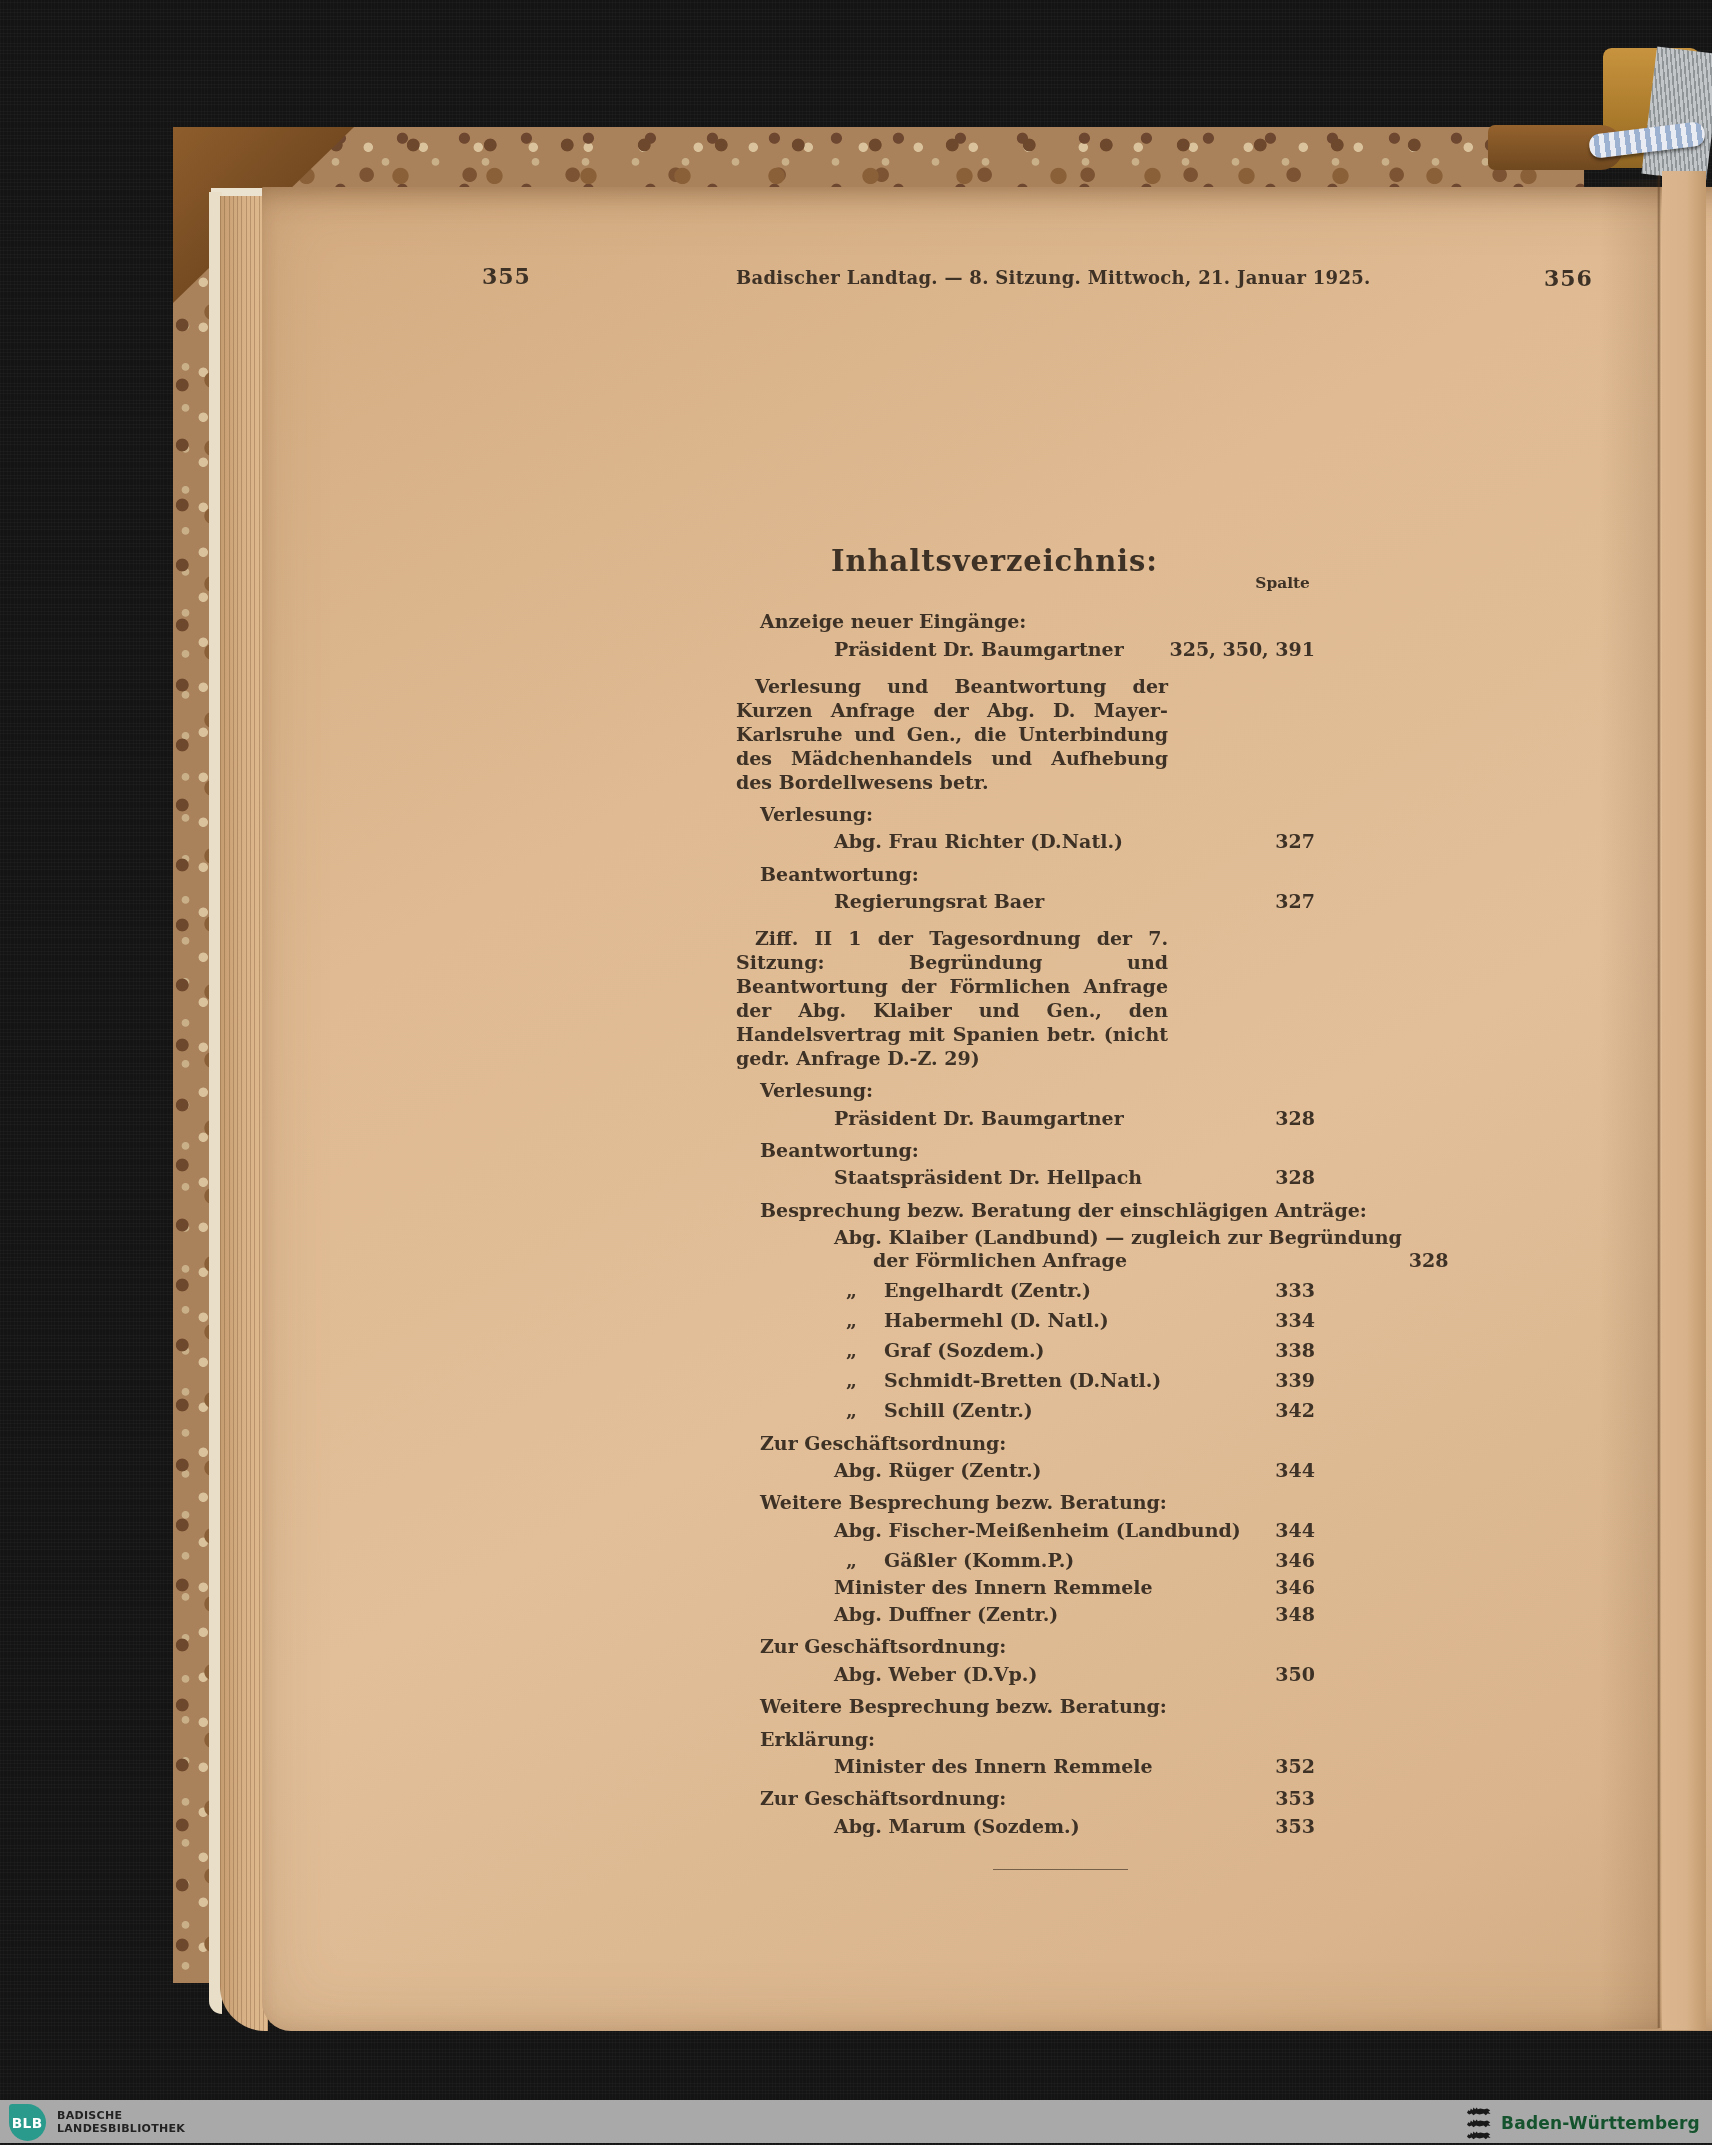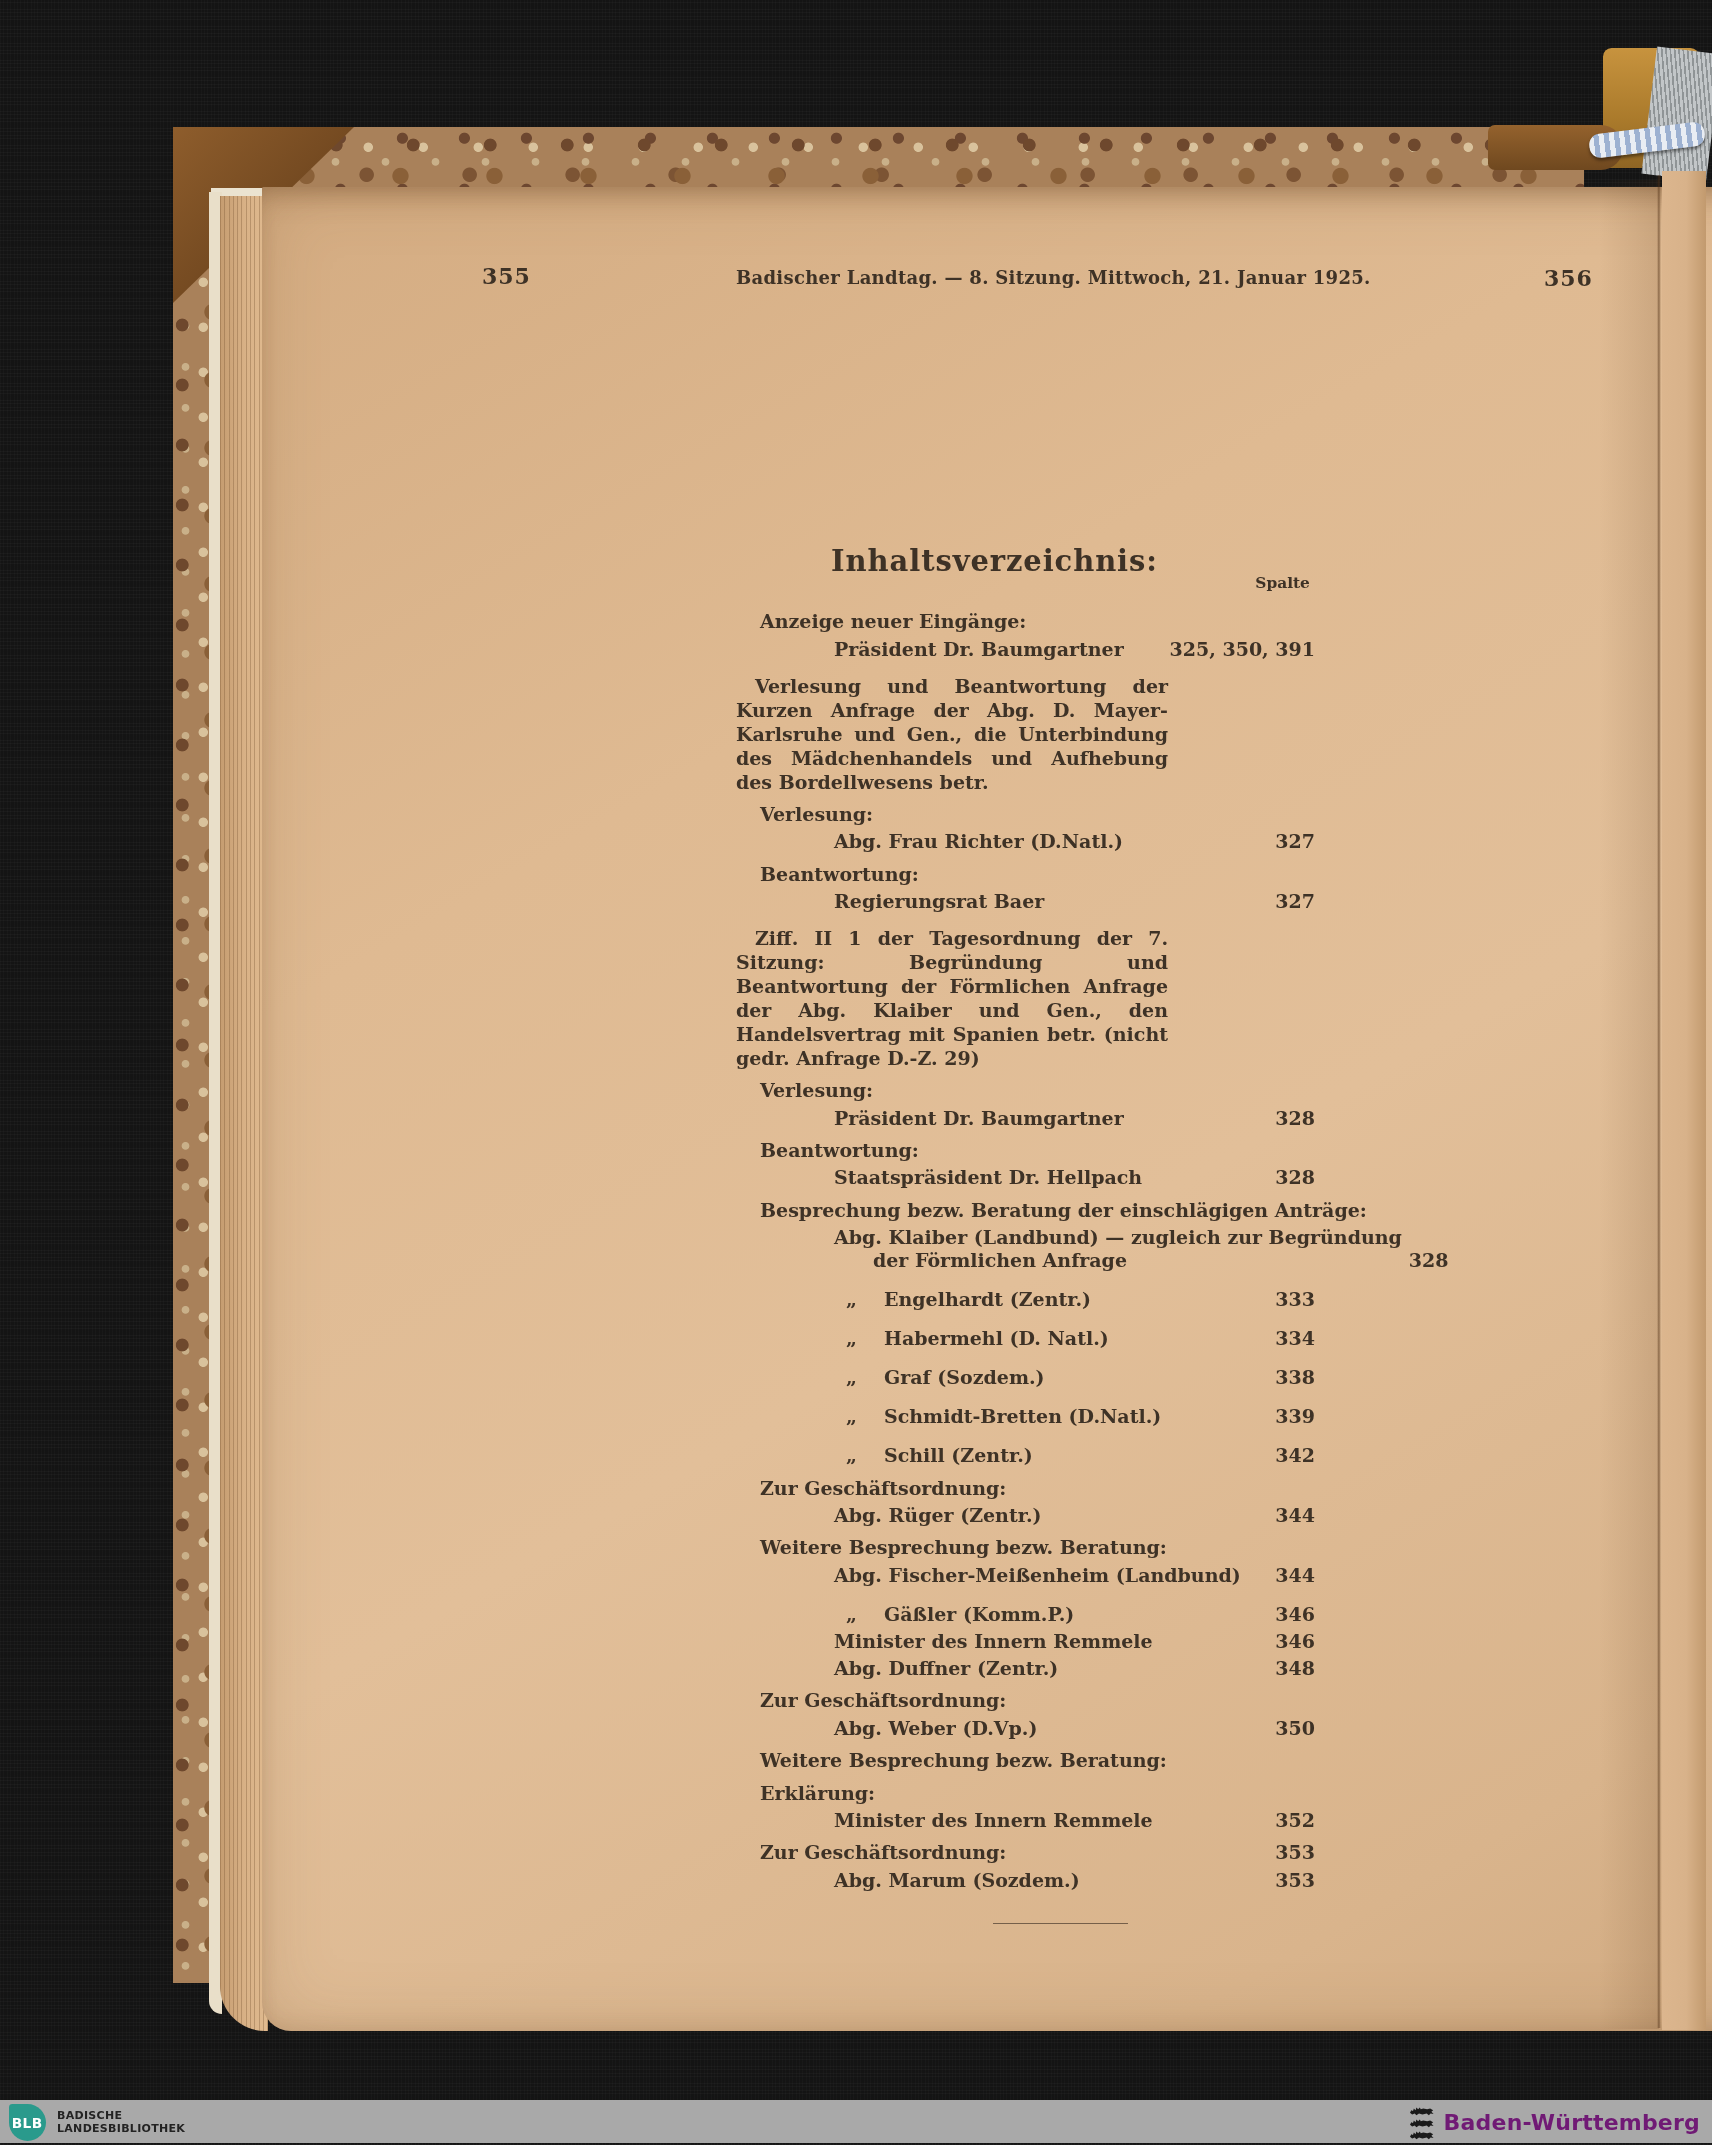--- a/index.html
+++ b/index.html
@@ -72,42 +72,42 @@
 
   .toc{position:absolute;left:736px;top:572px;width:579px;font-size:19px;line-height:23px;font-weight:700;}
   .spalte{ text-align:right;padding-right:5.1px;font-size:15.4px;font-weight:700;margin-bottom:15.4px;}
   .row{display:flex;align-items:flex-end;}
   .row .left{flex:1;}
   .row .num{white-space:nowrap;padding-left:6.8px;}
   .row.h1{margin-top:9.4px;align-items:center;}
   .row.h1 .left{padding-left:24px;white-space:nowrap;}
   .row.item{margin-top:4.3px;}
   .row.item .left{padding-left:98px;white-space:nowrap;}
-  .row.item-q{margin-top:16px;}
+  .row.item-q{margin-top:7px;}
   .row.item-q .left{padding-left:110px;white-space:nowrap;}
   .row.item-q .q{display:inline-block;width:38px;}
   .row.item-wrap{margin-top:4.3px;}
   .row.item-wrap .left{padding-left:98px;}
   .row.item-wrap .ln{white-space:nowrap;}
   .row.item-wrap .ln.cont{padding-left:39px;}
   .row.para{margin-top:13px;}
   .row.para .left{width:432px;flex:none;text-align:justify;text-indent:19px;line-height:24px;}
   .row:first-child{margin-top:0;}
   .end-rule{width:135px;height:1.7px;background:#4a3b2c;opacity:.7;margin:31px 0 0 257px;}
 
   
   .footer-bar{position:absolute;left:0;top:2100px;width:1712px;height:43px;background:#a9a9a9;
     font-family:"DejaVu Sans", sans-serif;}
   .blb-badge{position:absolute;left:8.6px;top:4.3px;width:37px;height:37px;background:#2a9a8c;
     border-radius:3.4px 50% 50% 50%;display:flex;align-items:center;justify-content:center;}
   .blb-badge span{color:#ffffff;font-size:13.7px;font-weight:800;letter-spacing:0.4px;}
   .blb-name{position:absolute;left:57px;top:8.6px;color:#232323;font-size:11px;font-weight:800;
     line-height:13.7px;letter-spacing:0.3px;}
   .bw{position:absolute;right:12px;top:0;height:45px;display:flex;align-items:center;gap:8.6px;}
-  .bw-label{color:#701a75;font-size:22px;font-weight:700;letter-spacing:0.2px;}
+  .bw-label{color:#14532d;font-size:17px;font-weight:700;letter-spacing:0.2px;}
   .bw-lions{display:block;}
 </style>
 </head>
 <body>
 
 <div class="stage">
 
   <div class="top-marble marble"></div>
   <div class="left-marble marble"></div>
   <div class="corner-leather"></div>

